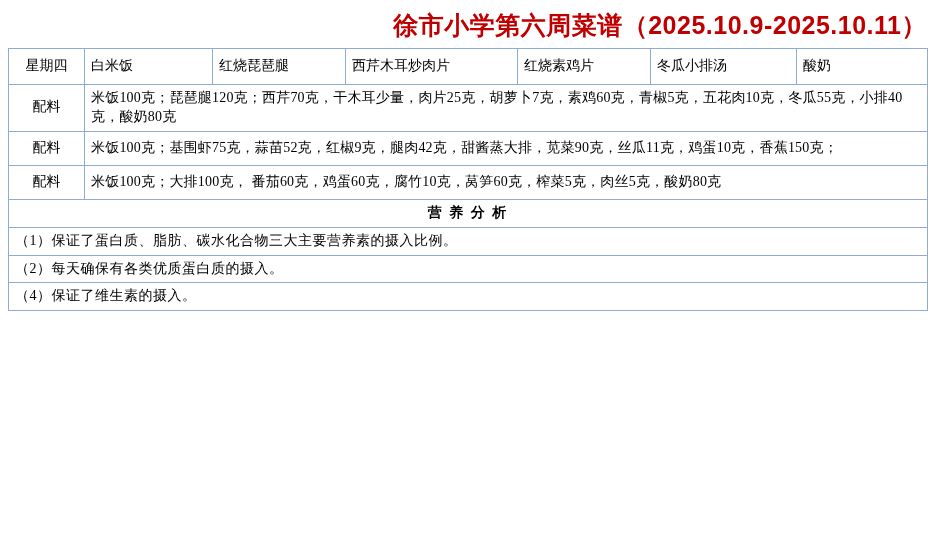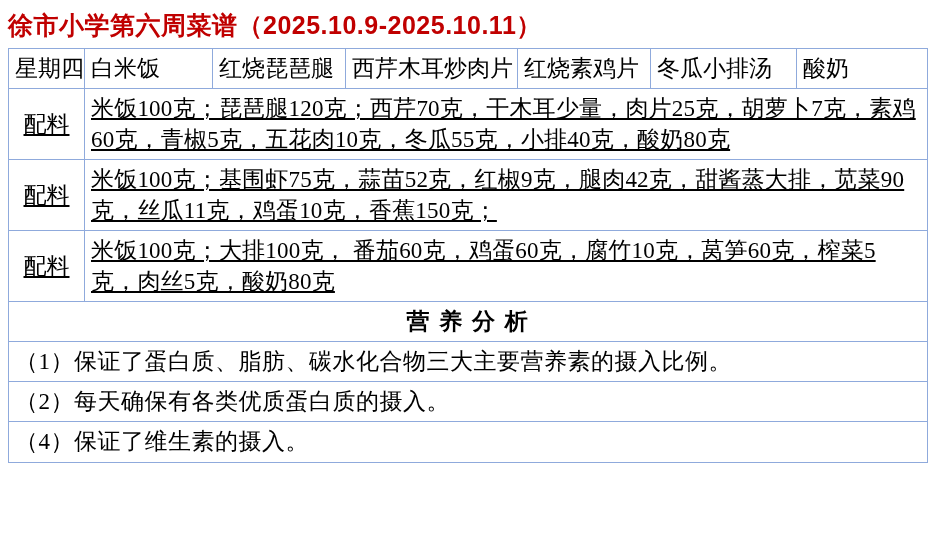--- a/index.html
+++ b/index.html
@@ -14,39 +14,39 @@
     overflow: hidden;
   }
   .page {
     width: 935px;
     height: 554px;
     position: relative;
     box-sizing: border-box;
     padding: 6px 8px 0 8px;
   }
   .title {
-    text-align: left;
+    text-align: right;
     color: #c00000;
     font-weight: bold;
     font-size: 25px;
     letter-spacing: 0.5px;
     line-height: 34px;
     padding: 2px 0 6px 0;
     font-family: "Liberation Sans", "DejaVu Sans", sans-serif;
   }
   table.menu {
     border-collapse: collapse;
     width: 919px;
     table-layout: fixed;
   }
   table.menu td {
     border: 1px solid #8faadc;
     padding: 4px 6px;
     vertical-align: middle;
-    font-size: 23px;
+    font-size: 14px;
     color: #000000;
     line-height: 1.35;
   }
   td.daycell {
     text-align: center;
     font-size: 17px;
     white-space: nowrap;
   }
   td.dish {
     text-align: left;
@@ -73,21 +73,21 @@
     letter-spacing: 2px;
   }
   td.analysis-line {
     text-align: left;
     font-size: 15.5px;
     padding: 7px 10px;
     letter-spacing: 0.5px;
     margin-top: 20px;
   }
   .row-h1 { height: 36px; }
-  .row-h2 { height: 34px; text-decoration: underline; }
+  .row-h2 { height: 34px; }
 </style>
 </head>
 <body>
 
 <div class="page">
 
   <div class="title">徐市小学第六周菜谱（2025.10.9-2025.10.11）</div>
 
   <table class="menu">
     <colgroup>

